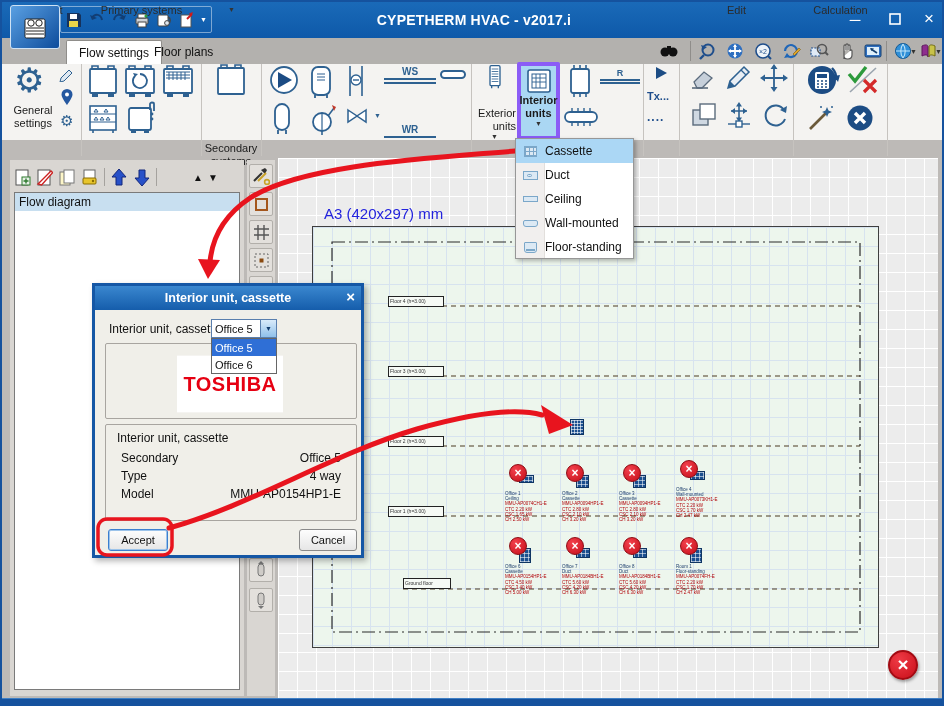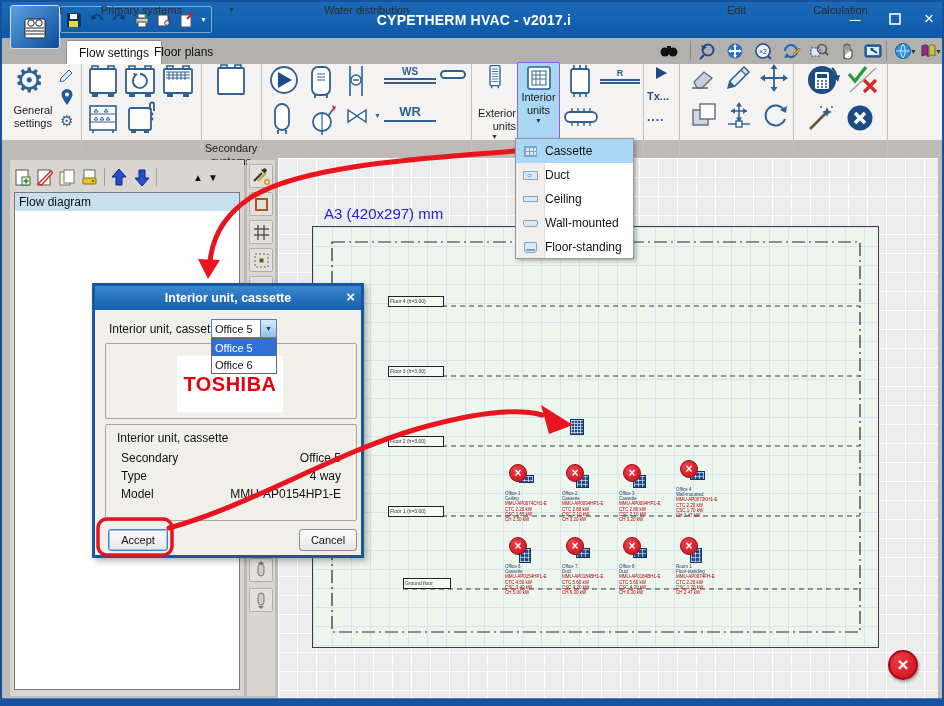--- a/index.html
+++ b/index.html
@@ -18,21 +18,21 @@
   .tab{top:38px;height:24px;padding:0 12px;display:flex;align-items:center;font-size:12px;color:#111;}
   .tab.active{background:#fff;border:1px solid #8f8d8a;border-bottom:none;border-radius:2px 2px 0 0;}
   .vtb-ic{top:38px;width:26px;height:22px;display:flex;align-items:center;justify-content:center;}
   .vsep{top:39px;width:1px;height:20px;background:#8f8d8a;}
   
   .ribbon{left:0;top:62px;width:944px;height:76px;background:#f4f3f1;}
   .rlab{position:absolute;top:0;height:15px;display:flex;align-items:center;justify-content:center;font-size:11px;color:#2b2b2b;}
   .gsep{position:absolute;top:62px;width:1px;height:92px;background:#c6c3bf;}
   .rbtn-txt{font-size:11px;color:#1b1b1b;text-align:center;line-height:13px;}
   .blue{color:#2e6191;}
-  .hl-btn{background:#aad7f3;border:1px solid #8b5cf6;border-radius:2px;}
+  .hl-btn{background:#aad7f3;border:4px solid #8b5cf6;border-radius:2px;font-weight:bold;}
   .ru-btn{position:absolute;width:43px;height:78px;top:60px;display:flex;flex-direction:column;align-items:center;justify-content:flex-start;padding-top:2px;}
   .caret{font-size:7px;color:#333;line-height:7px;}
   
   .lpanel{left:8px;top:158px;width:234px;height:536px;background:#d9d6d2;}
   .lp-tool{position:absolute;top:4px;left:4px;width:226px;height:26px;display:flex;align-items:center;gap:5px;}
   .lp-list{position:absolute;left:4px;top:32px;width:226px;height:498px;background:#fff;border:1px solid #7a7a7a;}
   .lp-item{height:18px;display:flex;align-items:center;padding-left:4px;font-size:12px;color:#111;}
   .lp-item.sel{background:#c8dff0;}
   
   .mtool{left:245px;top:158px;width:28px;height:536px;background:#d9d6d2;}
@@ -356,24 +356,23 @@
         <path d="M14 29v4" stroke="#2e6191" stroke-width="1.6"></path>
       </svg>
   </div>
   <div class="abs" style="left:344px;top:106px;">
     <svg width="26" height="16" viewBox="0 0 26 16">
         <path d="M2 2l9 6-9 6zM20 2l-9 6 9 6z" fill="#fff" stroke="#2e6191" stroke-width="1.5"></path>
       </svg>
   </div>
   <div class="abs caret" style="left:372px;top:110px;color:#2e6191;">▼</div>
   <div class="abs" style="left:382px;top:102px;width:52px;text-align:center;">
-    <div style="font-size:13px;font-weight:bold;color:#2e6191;">WR</div>
+    <div style="font-size:10px;font-weight:bold;color:#2e6191;margin-top:20px;">WR</div>
     <div style="border-top:2px solid #2e6191;height:2px;margin-top:1px;"></div>
   </div>
-  <div class="rlab" style="left:260px;width:209px;">Water distribution</div>
 
   <div class="ru-btn" style="left:471px;">
     <svg width="18" height="30" viewBox="0 0 18 30">
         <rect x="3" y="2" width="12" height="24" rx="1.5" fill="#fff" stroke="#2e6191" stroke-width="1.6"></rect>
         <path d="M5 6h8M5 9h8M5 12h8M5 15h8M5 18h8M5 21h8" stroke="#2e6191"></path>
         <path d="M5 26v3M13 26v3" stroke="#2e6191" stroke-width="1.6"></path>
       </svg>
     <div class="rbtn-txt" style="margin-top:18px;text-align:right;">Exterior units</div>
     <div class="caret">▼</div>
   </div>

